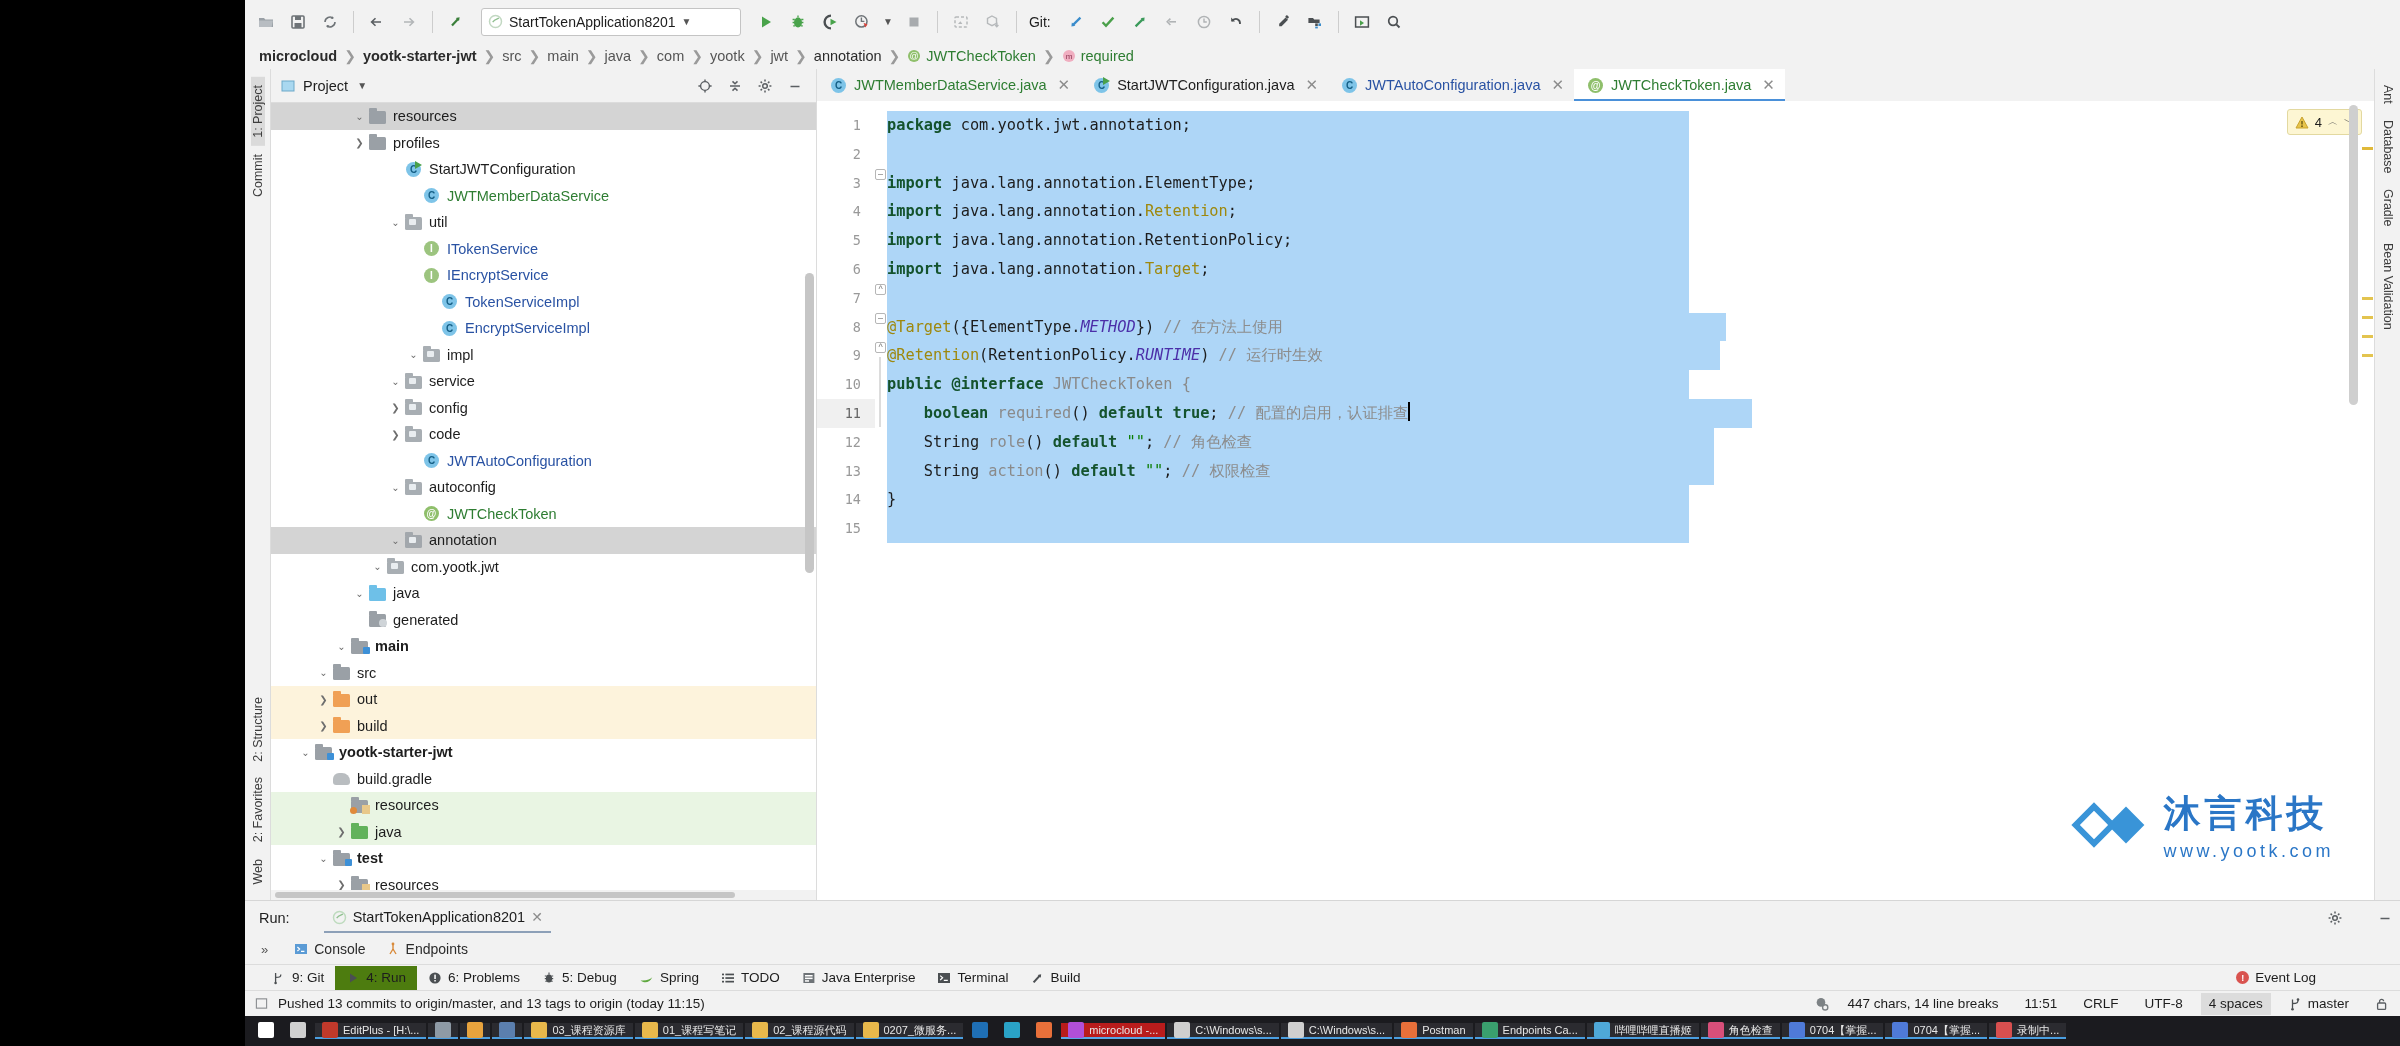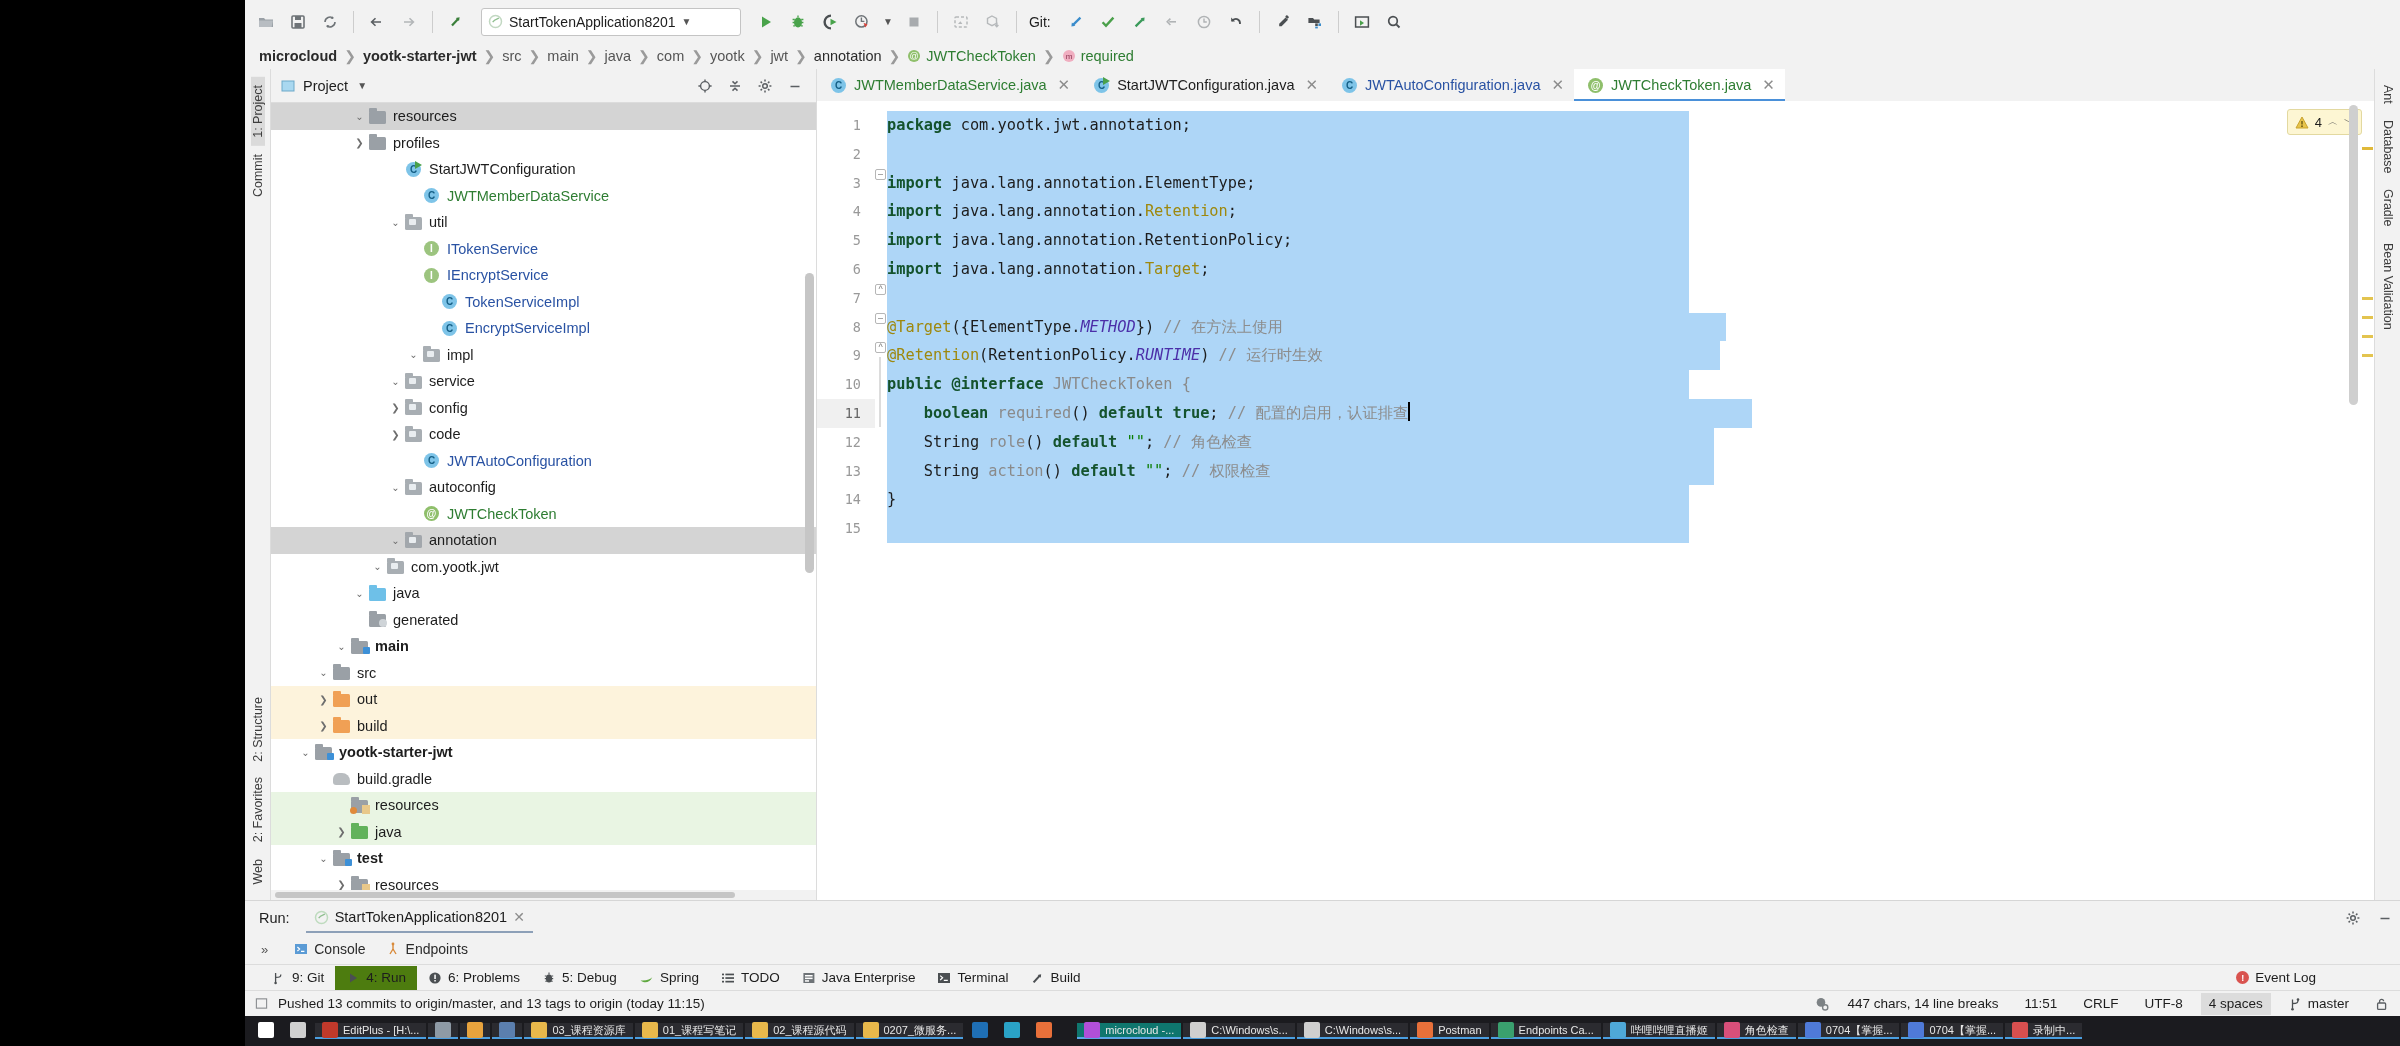--- a/index.html
+++ b/index.html
@@ -134,21 +134,21 @@
 
   
   .wm{ position:absolute; right:40px; bottom:36px; display:flex; align-items:center; gap:14px; opacity:.95; pointer-events:none;}
   .wm .logo{ width:78px;height:78px; position:relative;}
   .wm .txt .cn{ font-size:37px; color:#1f6fc4; letter-spacing:4px; font-weight:bold;}
   .wm .txt .en{ font-size:18px; color:#1f6fc4; letter-spacing:3.5px; margin-top:2px;}
 
   
   .runwin{ height:64px; flex:0 0 64px; background:#f2f2f2; border-top:1px solid #d6d6d6;
            display:flex; flex-direction:column; }
-  .runhdr{ height:34px; display:flex; align-items:center; padding-left:14px; gap:2px;}
+  .runhdr{ height:34px; display:flex; align-items:center; padding-left:14px; gap:20px;}
   .runhdr .lbl{ font-size:14.5px;}
   .runtab{ display:flex;align-items:center;gap:6px;margin-left:14px;padding:0 8px;height:30px;
            border-bottom:2px solid #8da0b8; font-size:14.5px; cursor:pointer;}
   .runhdr .sp{flex:1;}
   .runsub{ height:28px; display:flex; align-items:center; padding-left:10px; gap:20px; }
   .runsub .chev{ color:#555; font-size:13px; padding:0 6px; cursor:pointer;}
   .subtab{ display:flex; align-items:center; gap:6px; font-size:14px; color:#2b2b2b; cursor:pointer;}
 
   
   .toolbtns{ height:26px; flex:0 0 26px; background:#f2f2f2; display:flex; align-items:center;
@@ -165,21 +165,21 @@
   .evlog{ display:flex;align-items:center;gap:6px;padding:0 8px;cursor:pointer;}
   .reddot{ width:13px;height:13px;border-radius:50%;background:#d9534f;color:#fff;font-size:9px;
            display:flex;align-items:center;justify-content:center;font-weight:bold;}
 
   
   .taskbar{ position:absolute; left:245px; bottom:0; width:2155px; height:30px; background:#1b1b1f;
             display:flex; align-items:center; gap:2px; padding-left:6px; }
   .tkb{ height:16px; display:flex; align-items:center; gap:5px; padding:7px 7px; color:#e7e7e7;
         font-size:11px; white-space:nowrap; cursor:pointer; border-bottom:2px solid transparent;}
   .tkb.open{ background:#2b2b30; border-bottom-color:#4a9ee0;}
-  .tkb.active{ background:#0f766e; border-bottom-color:#59a7e8;margin-left:16px;}
+  .tkb.active{ background:#b91c1c; border-bottom-color:#59a7e8;}
   .tkicon{ width:16px;height:16px;flex:0 0 16px;border-radius:2px;}
   svg{ display:block; }
 </style>
 </head>
 <body>
 
 <div id="screen">
   <div class="leftblack"></div>
 
   <div id="ide">
@@ -739,20 +739,32 @@
 
           <div class="marks">
             <i class="top" style="top:46px"></i>
             <i style="top:196px"></i>
             <i style="top:215px"></i>
             <i style="top:234px"></i>
             <i style="top:253px"></i>
           </div>
           <div class="codescroll"></div>
 
+          <div class="wm">
+            <div class="logo">
+              <svg width="78" height="78" viewBox="0 0 78 78">
+                <rect x="10" y="26" width="26" height="26" transform="rotate(45 23 39)" fill="none" stroke="#2f8fd6" stroke-width="6"></rect>
+                <rect x="42" y="26" width="26" height="26" transform="rotate(45 55 39)" fill="#2f8fd6"></rect>
+              </svg>
+            </div>
+            <div class="txt">
+              <div class="cn">沐言科技</div>
+              <div class="en">www.yootk.com</div>
+            </div>
+          </div>
         </div>
       </div>
 
       <div class="vstrip right">
         <div class="vlabel" style="margin-top:8px;">
           <span>Ant</span>
         </div>
         <div class="vlabel">
           <span>Database</span>
         </div>

